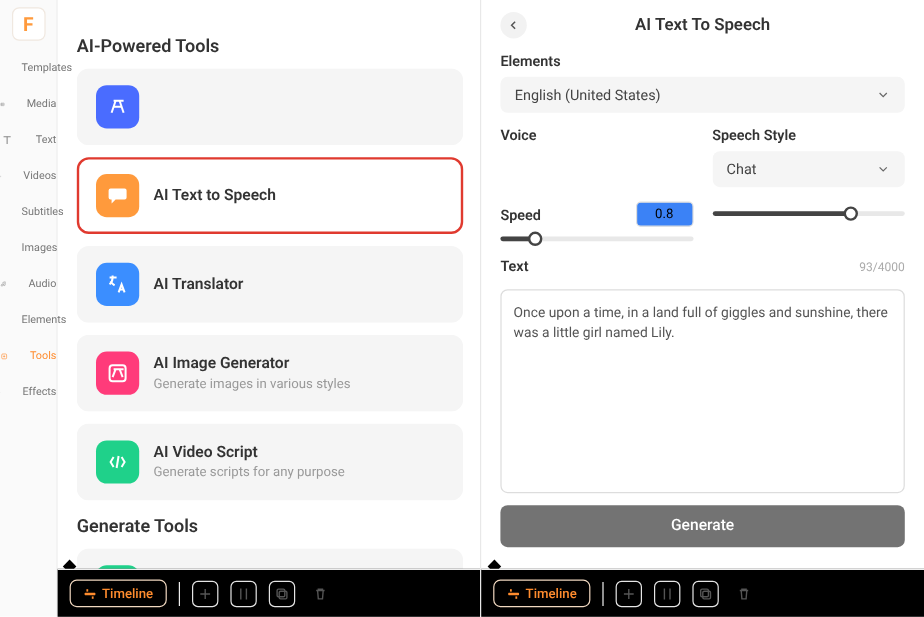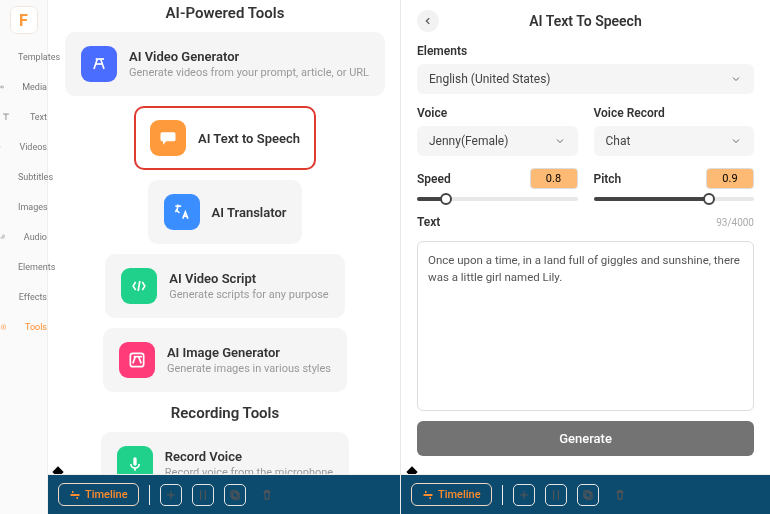--- a/index.html
+++ b/index.html
@@ -8,21 +8,21 @@
 
 .sidebar { width: 48px; background: #fafafa; border-right: 1px solid #eee; display: flex; flex-direction: column; align-items: center; padding-top: 6px; }
 .logo { width: 28px; height: 28px; border-radius: 6px; background: #fff; border: 1px solid #f0e8e0; display: flex; align-items: center; justify-content: center; font-weight: 700; color: #ff9a3c; margin-bottom: 8px; font-size: 16px;}
 .sidebar-item { display: flex; flex-direction: row; align-items: center; padding: 6px 0; width: 100%; cursor: pointer; gap: 18px; }
 .sidebar-item svg { width: 18px; height: 18px; }
 .sidebar-label { font-size: 9px; color: #777; }
 .sidebar-item.active svg { stroke: #ff8c2e; }
 .sidebar-item.active .sidebar-label { color: #ff8c2e; }
 
 
-.tools-panel { width: 352px; padding: 2px 14px 0 16px; display: flex; flex-direction: column; overflow: hidden; align-items: center; }
+.tools-panel { width: 352px; padding: 27px 14px 0 16px; display: flex; flex-direction: column; overflow: hidden; }
 .section-title { font-size: 15px; font-weight: 600; color: #333; margin-bottom: 10px; margin-top: 2px;}
 .tool-card { display: flex; align-items: center; background: #f5f5f5; border-radius: 10px; padding: 12px 14px; margin-bottom: 10px; cursor: pointer; border: 2px solid transparent; }
 .tool-card.selected { border: 2px solid #e03a2f; background: #fff; }
 .tool-icon { width: 36px; height: 36px; border-radius: 9px; flex-shrink: 0; display: flex; align-items: center; justify-content: center; margin-right: 12px; }
 .tool-info { display: flex; flex-direction: column; gap: 2px; }
 .tool-title { font-size: 13px; font-weight: 600; color: #333; }
 .tool-desc { font-size: 11px; color: #999; }
 
 
 .splitter { width: 1px; background: #e8e8e8; }
@@ -32,33 +32,33 @@
 .right-header { display: flex; align-items: center; margin-bottom: 12px; }
 .back-btn { width: 22px; height: 22px; border-radius: 50%; background: #f2f2f2; display: flex; align-items: center; justify-content: center; cursor: pointer; }
 .right-title { flex: 1; text-align: center; font-size: 14px; font-weight: 600; color: #333; margin-right: 22px; }
 
 .field-label { font-size: 12px; font-weight: 600; color: #333; margin-bottom: 6px; }
 .select-box { background: #f5f5f5; border-radius: 6px; padding: 8px 12px; font-size: 12px; color: #444; display: flex; align-items: center; justify-content: space-between; cursor: pointer; margin-bottom: 12px; }
 .row-two { display: flex; gap: 16px; }
 .col { flex: 1; }
 
 .slider-row { display: flex; align-items: center; justify-content: space-between; gap: 8px; }
-.num-box { width: 48px; border: 1px solid #ddd; border-radius: 4px; font-size: 11px; text-align: center; padding: 3px 0; background: #fdba74; }
+.num-box { width: 48px; border: 1px solid #ddd; border-radius: 4px; font-size: 11px; text-align: center; padding: 3px 0; background: #3b82f6; }
 .slider { position: relative; height: 4px; background: #e8e8e8; border-radius: 2px; margin-top: 8px; margin-bottom: 14px; }
 .slider-fill { position: absolute; left: 0; top: 0; height: 4px; background: #444; border-radius: 2px; }
 .slider-thumb { position: absolute; top: -4px; width: 12px; height: 12px; background: #fff; border: 2px solid #444; border-radius: 50%; margin-left: -6px; }
 
 .text-row { display: flex; justify-content: space-between; align-items: baseline; }
 .char-count { font-size: 10px; color: #aaa; text-align: right; }
 .textarea-box { border: 1px solid #ddd; border-radius: 6px; padding: 10px; font-size: 11.5px; color: #555; line-height: 1.5; height: 170px; margin-top: 6px; background: #fff; resize: none; width: 100%; font-family: inherit; }
 
 .generate-btn { margin-top: 10px; background: #737373; color: #fff; text-align: center; padding: 10px 0; border-radius: 6px; font-size: 13px; font-weight: 500; cursor: pointer; }
 
 
-.bottom-bar { position: absolute; bottom: 0; height: 40px; border-top: 1px solid #eee; display: flex; align-items: center; padding: 0 10px; gap: 10px; background: #0c4a6e; }
+.bottom-bar { position: absolute; bottom: 0; height: 40px; border-top: 1px solid #eee; display: flex; align-items: center; padding: 0 10px; gap: 10px; background: #000000; }
 .bottom-mid { left: 48px; width: 352px; }
 .bottom-right { left: 401px; right: 0; }
 .timeline-chip { display: flex; align-items: center; gap: 4px; padding: 4px 10px; border: 1px solid #f0d8c0; border-radius: 6px; color: #ff8c2e; font-size: 11px; font-weight: 500; cursor: pointer; }
 .tb-icon { width: 22px; height: 22px; border: 1px solid #e5e5e5; border-radius: 5px; display: flex; align-items: center; justify-content: center; cursor: pointer; }
 .tb-icon svg { stroke: #555; }
 .divider-v { width: 1px; height: 20px; background: #eee; }
 .play-marker { position: absolute; bottom: 38px; width: 8px; height: 8px; background: #000; transform: rotate(45deg); }
 .marker-mid { left: 54px; }
 .marker-right { left: 408px; }
 
@@ -124,51 +124,47 @@
         <path d="M10 5l8-2v10a3 3 0 1 1-2-2.8"></path>
       </svg>
     <span class="sidebar-label">Audio</span>
   </div>
   <div class="sidebar-item">
     <svg viewBox="0 0 24 24" fill="none" stroke="#888" stroke-width="1.8">
         <path d="M12 3l2 4 4 1-3 3 1 4-4-2-4 2 1-4-3-3 4-1z"></path>
       </svg>
     <span class="sidebar-label">Elements</span>
   </div>
-  <div class="sidebar-item">
-    <svg viewBox="0 0 24 24" fill="none" stroke="#888" stroke-width="1.8">
-        <path d="M12 4l1.8 4.6L18 10l-4.2 1.4L12 16l-1.8-4.6L6 10l4.2-1.4z"></path>
-      </svg>
-    <span class="sidebar-label">Effects</span>
-  </div>
   <div class="sidebar-item active">
     <svg viewBox="0 0 24 24" fill="none" stroke="#ff8c2e" stroke-width="1.8">
         <rect x="5" y="5" width="14" height="14" rx="3"></rect>
         <path d="M9 12h6"></path>
         <path d="M12 9v6"></path>
       </svg>
     <span class="sidebar-label">Tools</span>
+  </div>
+  <div class="sidebar-item">
+    <svg viewBox="0 0 24 24" fill="none" stroke="#888" stroke-width="1.8">
+        <path d="M12 4l1.8 4.6L18 10l-4.2 1.4L12 16l-1.8-4.6L6 10l4.2-1.4z"></path>
+      </svg>
+    <span class="sidebar-label">Effects</span>
   </div>
 </div>
 
 <div class="tools-panel">
   <div class="section-title">AI-Powered Tools</div>
 
   <div class="tool-card">
     <div class="tool-icon" style="background:#4a6cff">
       <svg width="20" height="20" viewBox="0 0 24 24" fill="none" stroke="#fff" stroke-width="2">
           <path d="M8 6h10"></path>
           <path d="M10 6l-4 12"></path>
           <path d="M14 6l4 12"></path>
           <path d="M8 12h8"></path>
         </svg>
-    </div>
-    <div class="tool-info">
-      <span class="tool-title">AI Video Generator</span>
-      <span class="tool-desc">Generate videos from your prompt, article, or URL</span>
     </div>
   </div>
 
   <div class="tool-card selected">
     <div class="tool-icon" style="background:#ff9a3c">
       <svg width="20" height="20" viewBox="0 0 24 24" fill="#fff">
           <path d="M5 5h14a2 2 0 0 1 2 2v7a2 2 0 0 1-2 2H10l-4 4v-4H5a2 2 0 0 1-2-2V7a2 2 0 0 1 2-2z"></path>
         </svg>
     </div>
     <div class="tool-info">
@@ -185,49 +181,49 @@
           <path d="M13 20l3-8 3 8"></path>
           <path d="M14 17h4"></path>
         </svg>
     </div>
     <div class="tool-info">
       <span class="tool-title">AI Translator</span>
     </div>
   </div>
 
   <div class="tool-card">
-    <div class="tool-icon" style="background:#1fd18a">
-      <svg width="20" height="20" viewBox="0 0 24 24" fill="none" stroke="#fff" stroke-width="2">
-          <path d="M8 7l-3 5 3 5"></path>
-          <path d="M16 7l3 5-3 5"></path>
-          <path d="M13 6l-2 12"></path>
-        </svg>
-    </div>
-    <div class="tool-info">
-      <span class="tool-title">AI Video Script</span>
-      <span class="tool-desc">Generate scripts for any purpose</span>
-    </div>
-  </div>
-
-  <div class="tool-card">
     <div class="tool-icon" style="background:#ff3b7a">
       <svg width="20" height="20" viewBox="0 0 24 24" fill="none" stroke="#fff" stroke-width="2">
           <rect x="4" y="4" width="16" height="16" rx="3"></rect>
           <path d="M8 8h10"></path>
           <path d="M10 8l-3 8"></path>
           <path d="M14 8l3 8"></path>
         </svg>
     </div>
     <div class="tool-info">
       <span class="tool-title">AI Image Generator</span>
       <span class="tool-desc">Generate images in various styles</span>
     </div>
   </div>
 
-  <div class="section-title">Recording Tools</div>
+  <div class="tool-card">
+    <div class="tool-icon" style="background:#1fd18a">
+      <svg width="20" height="20" viewBox="0 0 24 24" fill="none" stroke="#fff" stroke-width="2">
+          <path d="M8 7l-3 5 3 5"></path>
+          <path d="M16 7l3 5-3 5"></path>
+          <path d="M13 6l-2 12"></path>
+        </svg>
+    </div>
+    <div class="tool-info">
+      <span class="tool-title">AI Video Script</span>
+      <span class="tool-desc">Generate scripts for any purpose</span>
+    </div>
+  </div>
+
+  <div class="section-title">Generate Tools</div>
 
   <div class="tool-card">
     <div class="tool-icon" style="background:#1fd18a">
       <svg width="20" height="20" viewBox="0 0 24 24" fill="#fff">
           <rect x="10" y="4" width="4" height="10" rx="2"></rect>
           <path d="M7 12a5 5 0 0 0 10 0" fill="none" stroke="#fff" stroke-width="2"></path>
           <path d="M12 17v3" stroke="#fff" stroke-width="2"></path>
         </svg>
     </div>
     <div class="tool-info">
@@ -253,29 +249,23 @@
   <div class="select-box">
     <span>English (United States)</span>
     <svg width="12" height="12" viewBox="0 0 24 24" fill="none" stroke="#666" stroke-width="2">
         <path d="M6 9l6 6 6-6"></path>
       </svg>
   </div>
 
   <div class="row-two">
     <div class="col">
       <div class="field-label">Voice</div>
-      <div class="select-box">
-        <span>Jenny(Female)</span>
-        <svg width="12" height="12" viewBox="0 0 24 24" fill="none" stroke="#666" stroke-width="2">
-            <path d="M6 9l6 6 6-6"></path>
-          </svg>
-      </div>
     </div>
     <div class="col">
-      <div class="field-label">Voice Record</div>
+      <div class="field-label">Speech Style</div>
       <div class="select-box">
         <span>Chat</span>
         <svg width="12" height="12" viewBox="0 0 24 24" fill="none" stroke="#666" stroke-width="2">
             <path d="M6 9l6 6 6-6"></path>
           </svg>
       </div>
     </div>
   </div>
 
   <div class="row-two">
@@ -283,24 +273,20 @@
       <div class="slider-row">
         <span class="field-label" style="margin:0">Speed</span>
         <span class="num-box">0.8</span>
       </div>
       <div class="slider">
         <div class="slider-fill" style="width:18%"></div>
         <div class="slider-thumb" style="left:18%"></div>
       </div>
     </div>
     <div class="col">
-      <div class="slider-row">
-        <span class="field-label" style="margin:0">Pitch</span>
-        <span class="num-box">0.9</span>
-      </div>
       <div class="slider">
         <div class="slider-fill" style="width:72%"></div>
         <div class="slider-thumb" style="left:72%"></div>
       </div>
     </div>
   </div>
 
   <div class="text-row">
     <span class="field-label">Text</span>
     <span class="char-count">93/4000</span>

